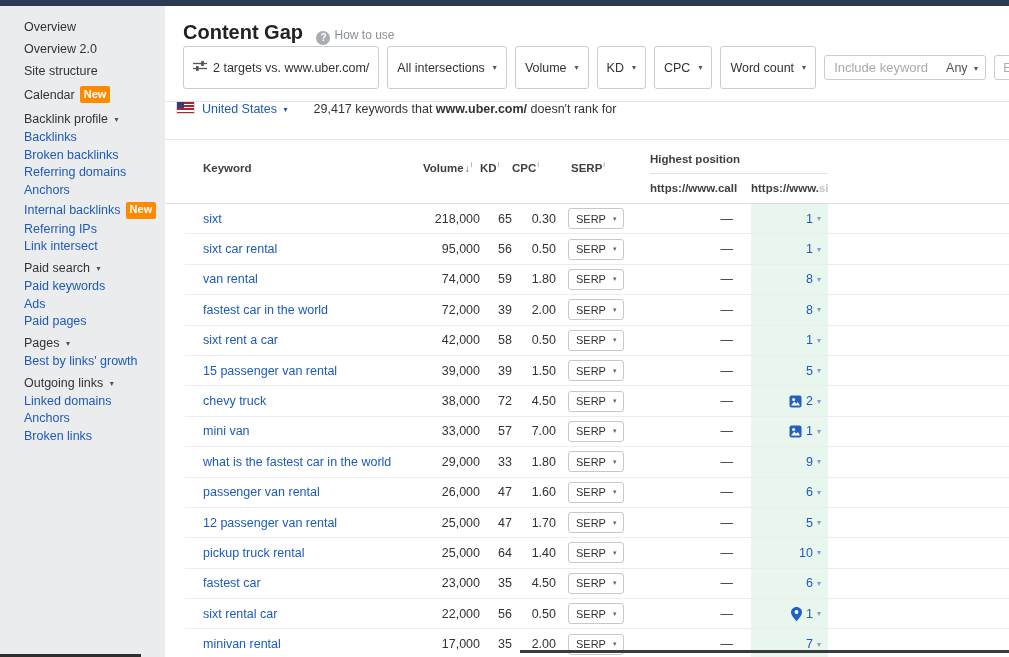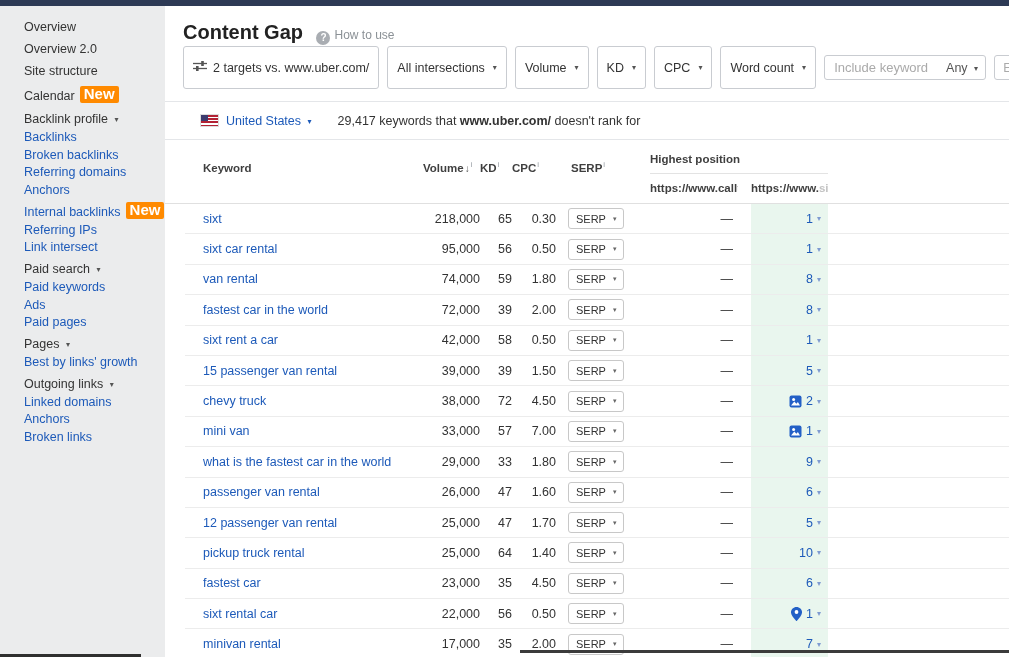--- a/index.html
+++ b/index.html
@@ -18,21 +18,21 @@
 
   
   .sidebar{width:165px;flex:0 0 165px;background:#ebeced;padding-top:10px;overflow:hidden;}
   .nav-group{margin-bottom:3px;}
   .nav-item{padding:2px 6px 2px 24px;line-height:13.7px;color:var(--txt);cursor:pointer;white-space:nowrap;}
   .nav-item.link{color:var(--blue);}
   .nav-item.active{color:var(--orange);}
   .nav-item.plain{padding-top:4px;padding-bottom:4px;line-height:14px;}
   .nav-header{padding:2px 6px 2px 24px;line-height:14px;color:var(--txt);cursor:pointer;white-space:nowrap;}
   .caret-dn{font-size:8px;color:#555;vertical-align:1px;margin-left:3px;}
-  .badge{display:inline-block;background:var(--badge);color:#fff;font-size:15px;font-weight:bold;
+  .badge{display:inline-block;background:var(--badge);color:#fff;font-size:11px;font-weight:bold;
     padding:1px 4px 2px;border-radius:2px;margin-left:5px;vertical-align:1px;}
 
   
   .main{flex:1;background:#fff;min-width:0;}
   .title-row{padding:15px 0 0 18px;height:34px;}
   .page-title{font-size:20px;font-weight:bold;color:#222;display:inline-block;}
   .help{display:inline-block;margin-left:10px;color:#8b9196;font-size:12px;cursor:pointer;}
   .help-q{display:inline-block;width:14px;height:14px;border-radius:50%;background:#a9adb2;color:#fff;
     font-size:10px;line-height:14px;text-align:center;margin-right:4px;vertical-align:-2px;font-weight:bold;}
 
@@ -41,21 +41,21 @@
     border-radius:3px;padding:0 9px;font-size:12.5px;color:var(--txt);cursor:pointer;white-space:nowrap;}
   .fbtn .caret-dn{margin-left:2px;}
   .kw-input-wrap{height:25px;display:flex;align-items:center;border:1px solid var(--btnborder);border-radius:3px;
     padding:0 7px;width:162px;}
   .kw-input-wrap input{border:0;outline:none;flex:1;min-width:0;font-size:13px;font-family:inherit;color:#000000;}
   .any{color:#555;white-space:nowrap;cursor:pointer;}
   .excl-input{height:25px;width:110px;border:1px solid var(--btnborder);border-radius:3px;padding:0 8px;
     font-size:12.5px;font-family:inherit;outline:none;color:#333;}
   ::placeholder{color:#aaa;}
 
-  .summary-row{height:38px;display:flex;align-items:center;padding-left:36px;border-bottom:1px solid var(--border);}
+  .summary-row{height:38px;display:flex;align-items:flex-start;padding-left:12px;border-bottom:1px solid var(--border);}
   .flag{width:17px;height:11px;position:relative;flex:0 0 17px;
     background:repeating-linear-gradient(180deg,#b22234 0 1.6px,#fff 1.6px 3.2px);box-shadow:0 0 0 1px #ddd;}
   .flag::after{content:'';position:absolute;left:0;top:0;width:7px;height:6px;background:#3c3b6e;}
   .country{color:var(--blue);margin-left:8px;cursor:pointer;}
   .country .caret-dn{color:var(--blue);}
   .summary-text{margin-left:26px;color:#333;}
   .summary-text b{font-weight:bold;}
 
   
   .grid{display:grid;grid-template-columns:220px 57px 32px 44px 94px 88px 13px 77px 1fr;align-items:center;margin-left:20px;}

